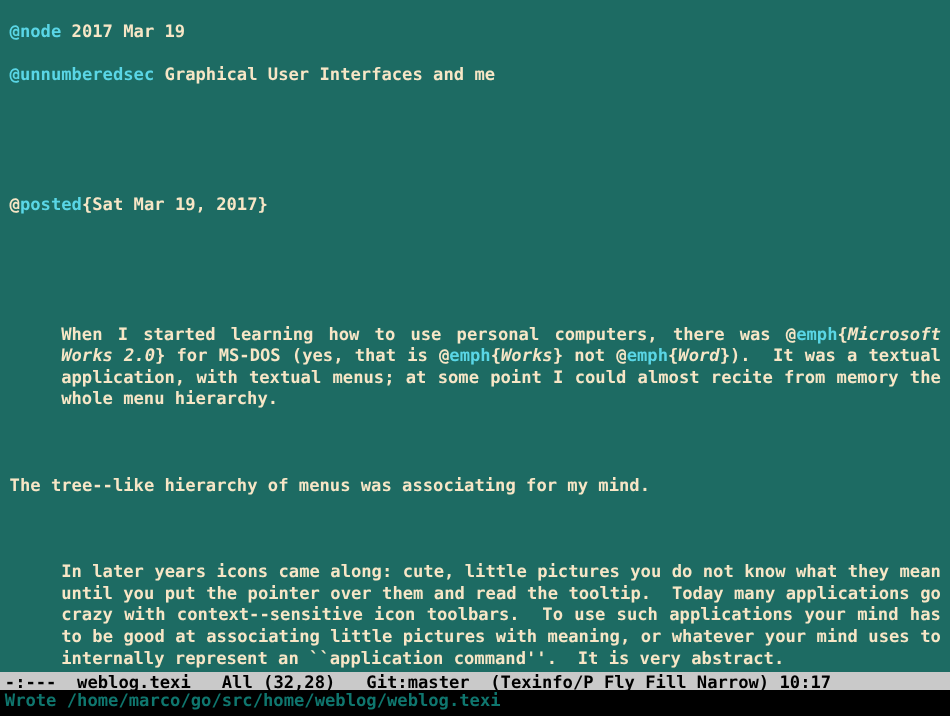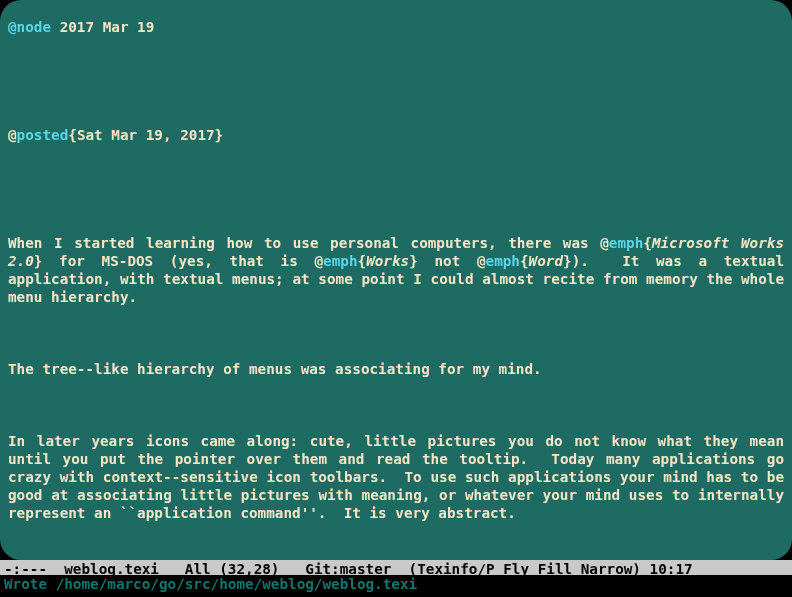--- a/index.html
+++ b/index.html
@@ -16,21 +16,20 @@
   }
   .buffer {
     background: #1d6b63;
     color: #f7e6c6;
     padding: 0 8px 0 8px;
     height: 560px;
     box-sizing: border-box;
     overflow: hidden;
     white-space: pre-wrap;
     word-break: break-word;
-    border-radius: 21px;
   }
   .kw { color: #5ad6e6; }
   .modeline {
     background: #c9c9c9;
     color: #000;
     font-weight: bold;
     height: 15px;
     line-height: 19px;
     padding-left: 4px;
     white-space: pre;
@@ -41,27 +40,28 @@
     color: #0f766e;
     height: 18px;
     line-height: 18px;
     padding-left: 4px;
     white-space: pre;
     overflow: hidden;
   }
   .line { display: block; min-height: 18px; }
   .blank { display:block; height:18px; }
   .ital { font-style: italic; }
-  .para { text-align: justify; }
+  .para { text-align: justify; margin-left: 43px; }
 </style>
 </head>
 <body>
 
 <div class="buffer">
 <span class="line"><span class="kw">@node</span><span> 2017 Mar 19</span></span>
+<span class="line"><span class="kw">@unnumberedsec</span><span> Graphical User Interfaces and me</span></span>
 <span class="blank"></span>
 <span class="blank"></span>
 <span class="line"><span>@</span><span class="kw">posted</span><span>{</span><span>Sat Mar 19, 2017</span><span>}</span></span>
 <span class="blank"></span>
 <span class="blank"></span>
 <span class="line para"><span>When I started learning how to use personal computers, there was </span><span>@</span><span class="kw">emph</span><span>{</span><span class="ital">Microsoft Works 2.0</span><span>}</span><span> for MS-DOS (yes, that is </span><span>@</span><span class="kw">emph</span><span>{</span><span class="ital">Works</span><span>}</span><span> not </span><span>@</span><span class="kw">emph</span><span>{</span><span class="ital">Word</span><span>}</span><span>).  It was a textual application, with textual menus; at some point I could almost recite from memory the whole menu hierarchy.</span></span>
 <span class="blank"></span>
 <span class="line">The tree--like hierarchy of menus was associating for my mind.</span>
 <span class="blank"></span>
 <span class="line para">In later years icons came along: cute, little pictures you do not know what they mean until you put the pointer over them and read the tooltip.  Today many applications go crazy with context--sensitive icon toolbars.  To use such applications your mind has to be good at associating little pictures with meaning, or whatever your mind uses to internally represent an ``application command''.  It is very abstract.</span>

